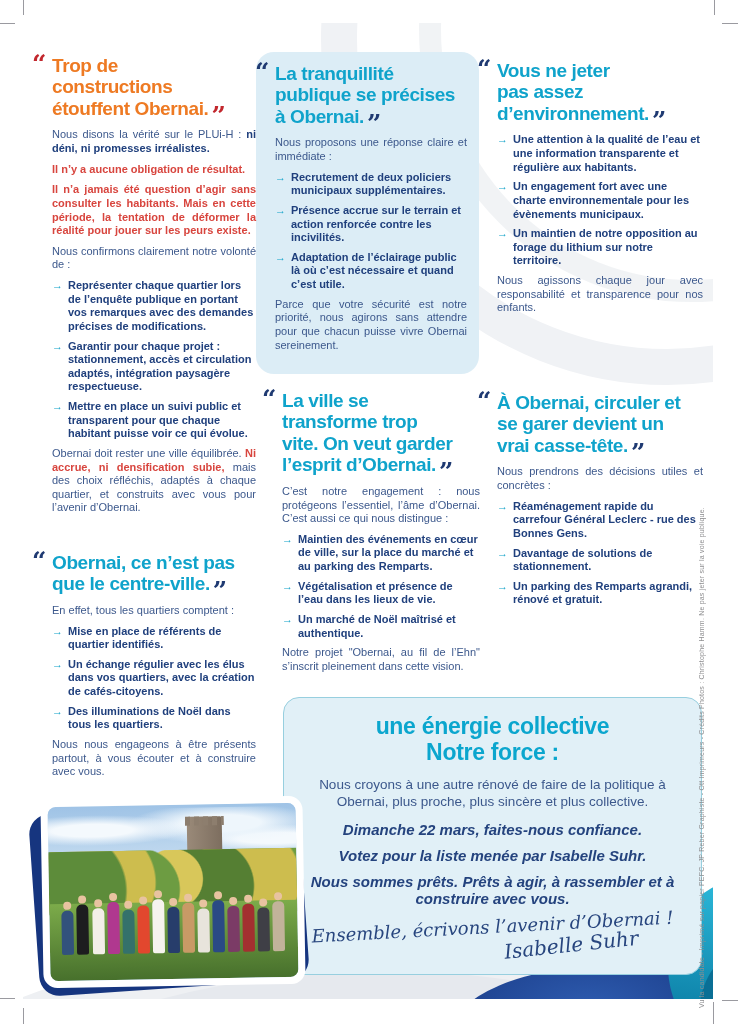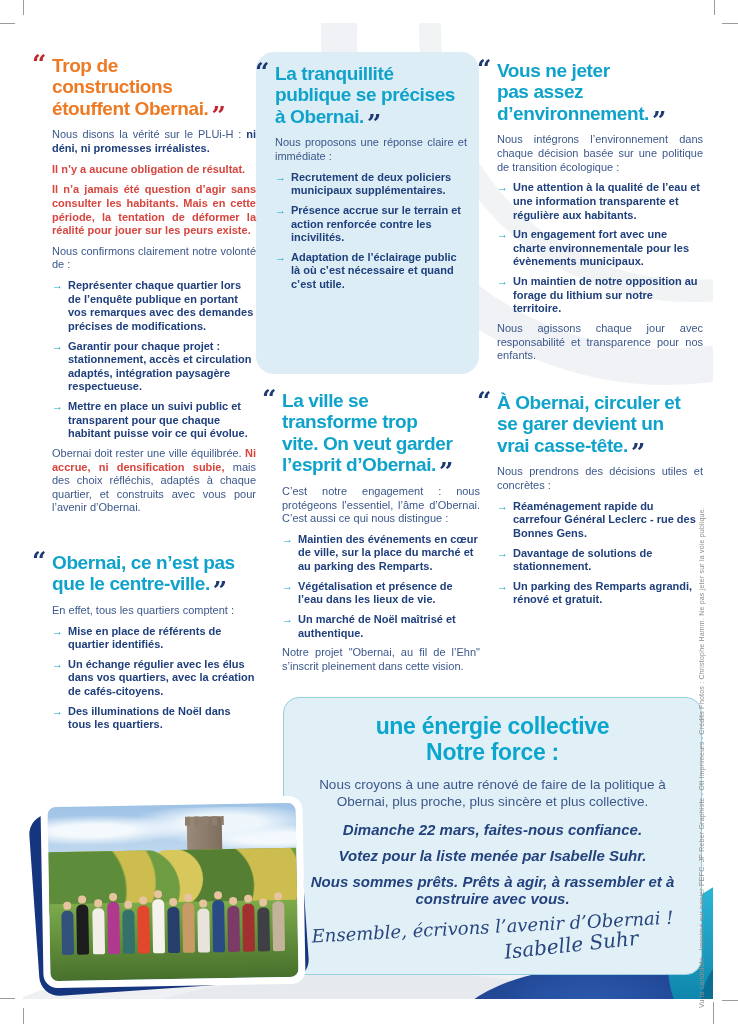--- a/index.html
+++ b/index.html
@@ -159,20 +159,21 @@
         <span>Mise en place de référents de quartier identifiés.</span>
       </div>
     <div class="bullet">
         <span class="ar">→</span>
         <span>Un échange régulier avec les élus dans vos quartiers, avec la création de cafés-citoyens.</span>
       </div>
     <div class="bullet">
         <span class="ar">→</span>
         <span>Des illuminations de Noël dans tous les quartiers.</span>
       </div>
+    <p>Nous nous engageons à être présents partout, à vous écouter et à construire avec vous.</p>
   </section>
 
   <section class="sec bd" style="left:275px;top:63px;width:192px">
     <h2 class="qh hc-cyan">
       <span class="qo qn">“</span><span class="ht">La tranquillité
 publique se précises
 à Obernai.</span><span class="qc qn">”</span>
     </h2>
     <p>Nous proposons une réponse claire et immédiate :</p>
     <div class="bullet">
@@ -180,20 +181,21 @@
         <span>Recrutement de deux policiers municipaux supplémentaires.</span>
       </div>
     <div class="bullet">
         <span class="ar">→</span>
         <span>Présence accrue sur le terrain et action renforcée contre les incivilités.</span>
       </div>
     <div class="bullet">
         <span class="ar">→</span>
         <span>Adaptation de l’éclairage public là où c’est nécessaire et quand c’est utile.</span>
       </div>
+    <p>Parce que votre sécurité est notre priorité, nous agirons sans attendre pour que chacun puisse vivre Obernai sereinement.</p>
   </section>
 
   <section class="sec bd" style="left:282px;top:390px;width:198px">
     <h2 class="qh hc-cyan">
       <span class="qo qn">“</span><span class="ht">La ville se
 transforme trop
 vite. On veut garder
 l’esprit d’Obernai.</span><span class="qc qn">”</span>
     </h2>
     <p>C’est notre engagement : nous protégeons l’essentiel, l’âme d’Obernai. C’est aussi ce qui nous distingue :</p>
@@ -211,21 +213,20 @@
       </div>
     <p>Notre projet "Obernai, au fil de l’Ehn" s’inscrit pleinement dans cette vision.</p>
   </section>
 
   <section class="sec bd" style="left:497px;top:60px;width:206px">
     <h2 class="qh hc-cyan">
       <span class="qo qn">“</span><span class="ht">Vous ne jeter
 pas assez
 d’environnement.</span><span class="qc qn">”</span>
     </h2>
-    <p>Nous intégrons l’environnement dans chaque décision basée sur une politique de transition écologique :</p>
     <div class="bullet">
         <span class="ar">→</span>
         <span>Une attention à la qualité de l’eau et une information transparente et régulière aux habitants.</span>
       </div>
     <div class="bullet">
         <span class="ar">→</span>
         <span>Un engagement fort avec une charte environnementale pour les évènements municipaux.</span>
       </div>
     <div class="bullet">
         <span class="ar">→</span>

